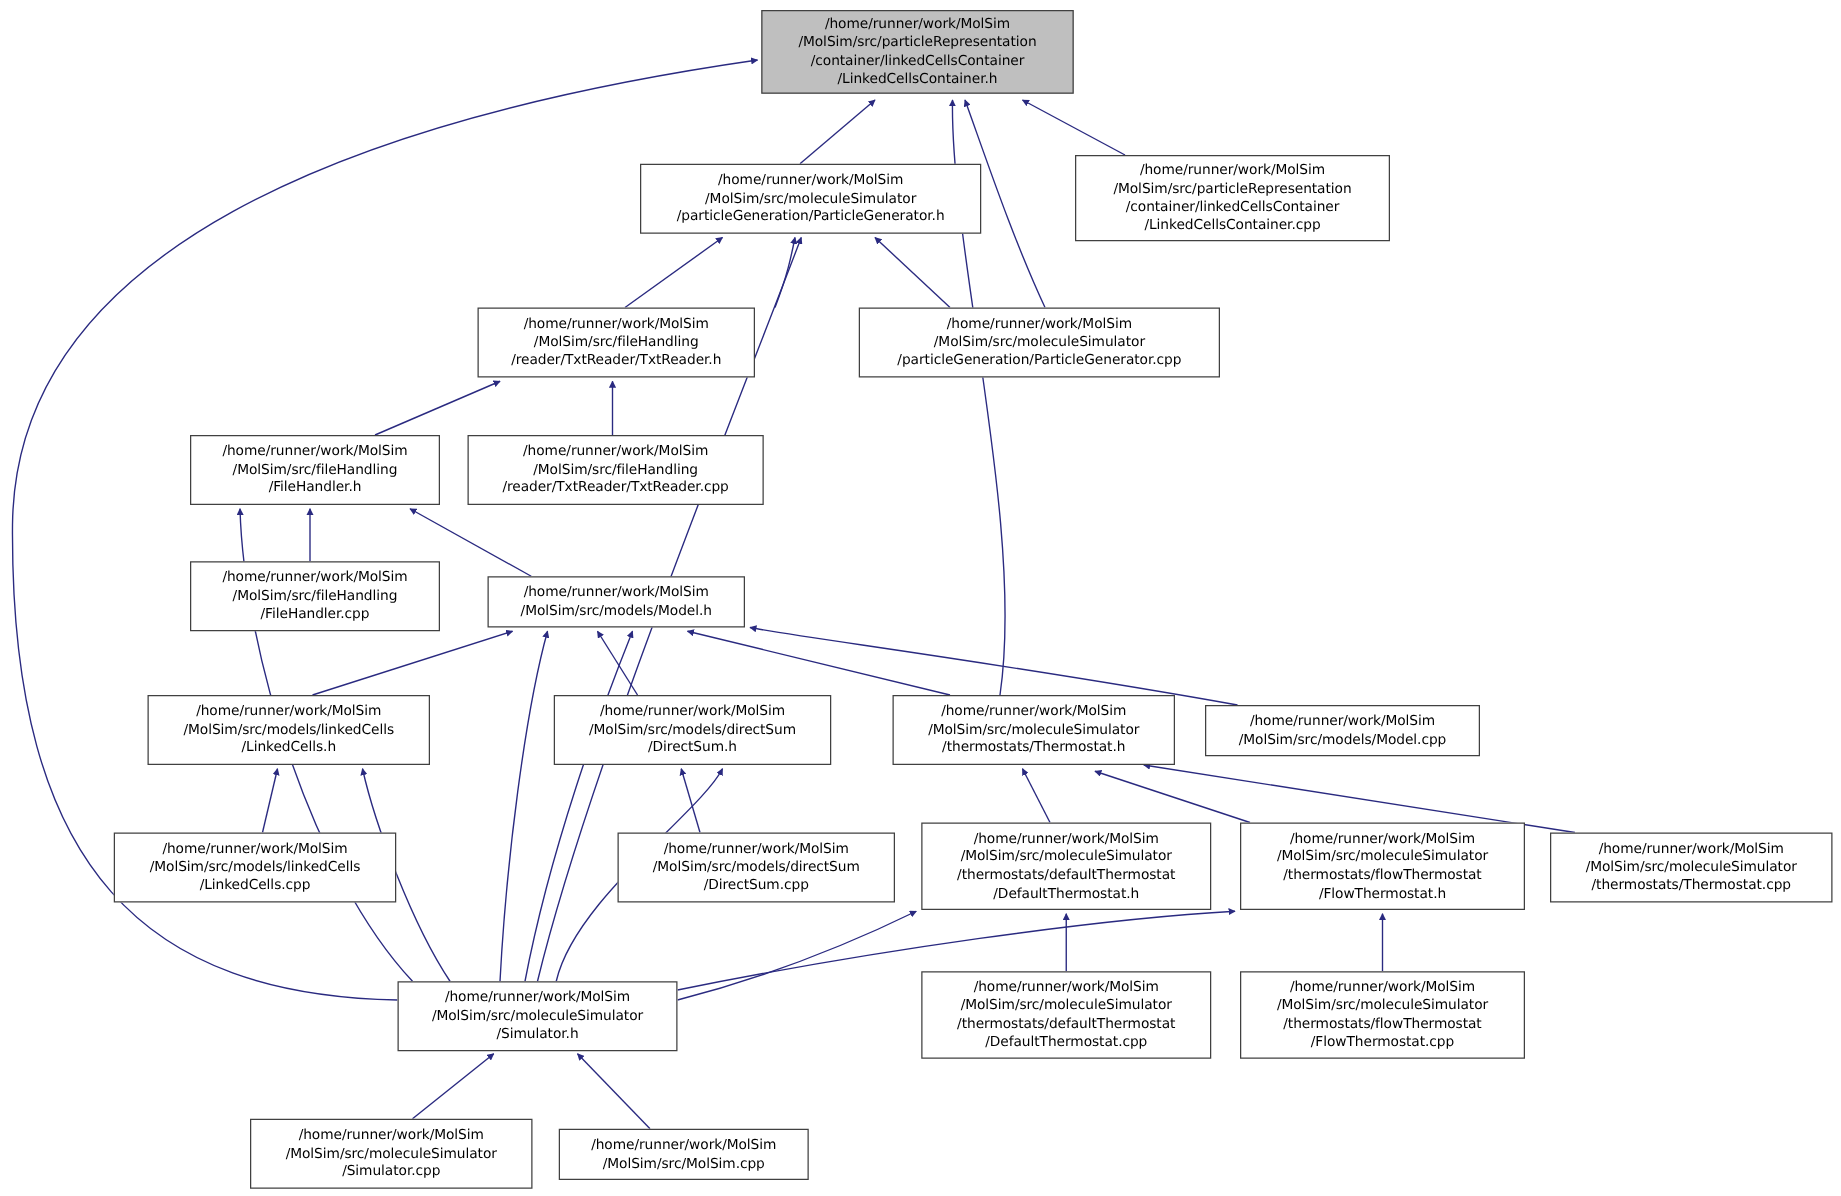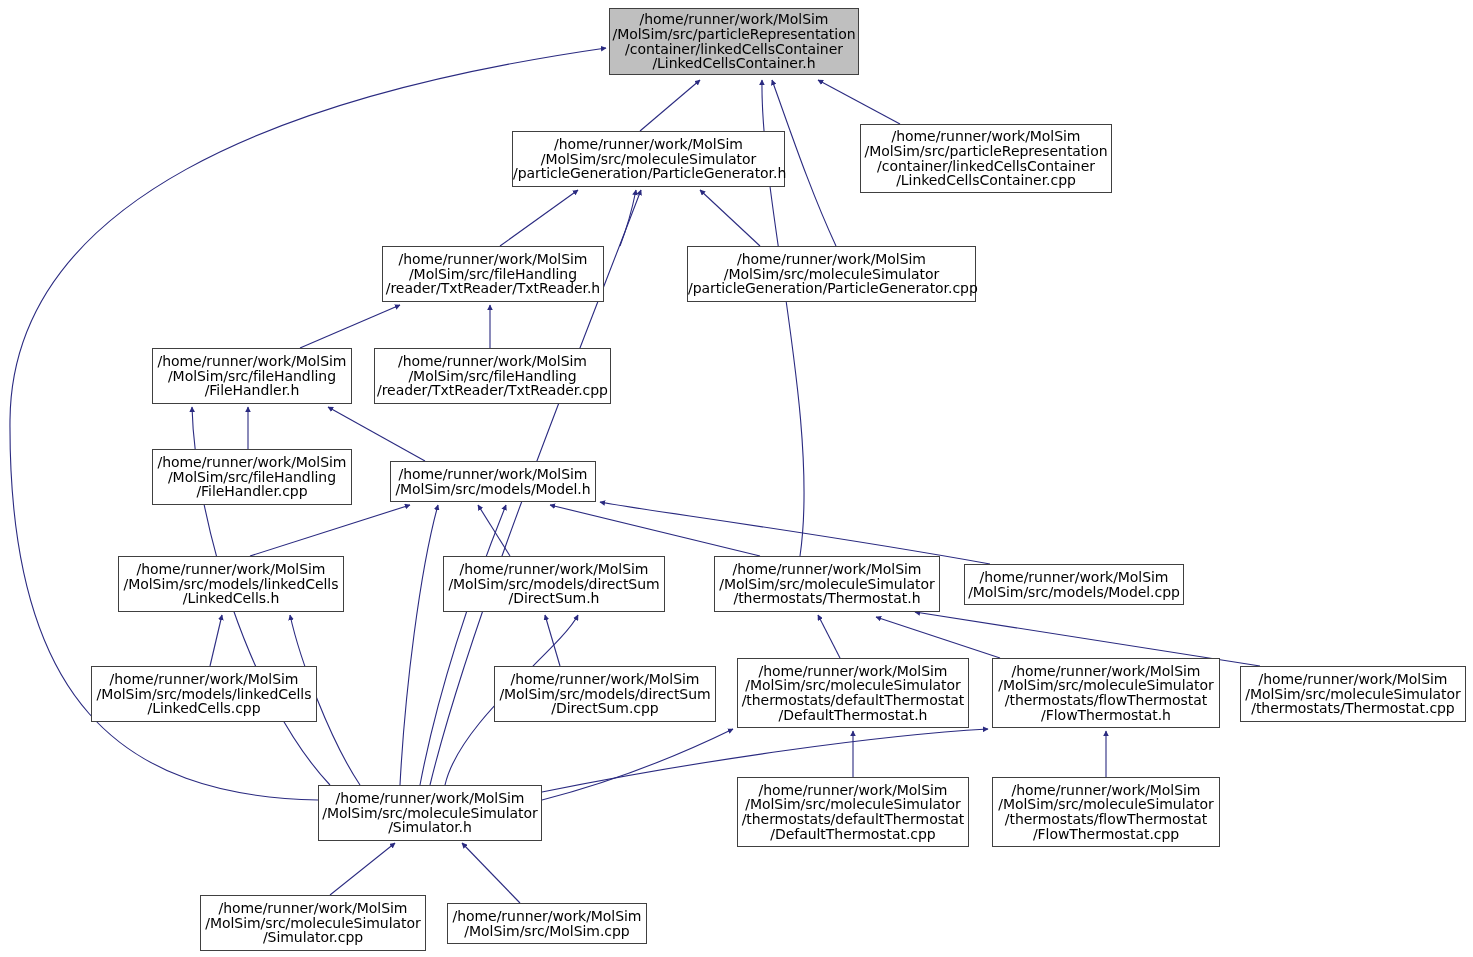--- a/index.html
+++ b/index.html
@@ -13,21 +13,21 @@
   .node{
     position:absolute;
     box-sizing:border-box;
     border:1px solid #404040;
     background:#ffffff;
     display:flex;
     align-items:center;
     justify-content:center;
     text-align:center;
     line-height:14.6px;
-    font-size:14px;
+    font-size:11px;
     color:#000000;
     white-space:pre;
     letter-spacing:-0.05px;
   }
   .node.root{
     background:#bfbfbf;
     border:1.5px solid #404040;
   }
   .node .lbl{display:block;width:100%;}
 </style>

